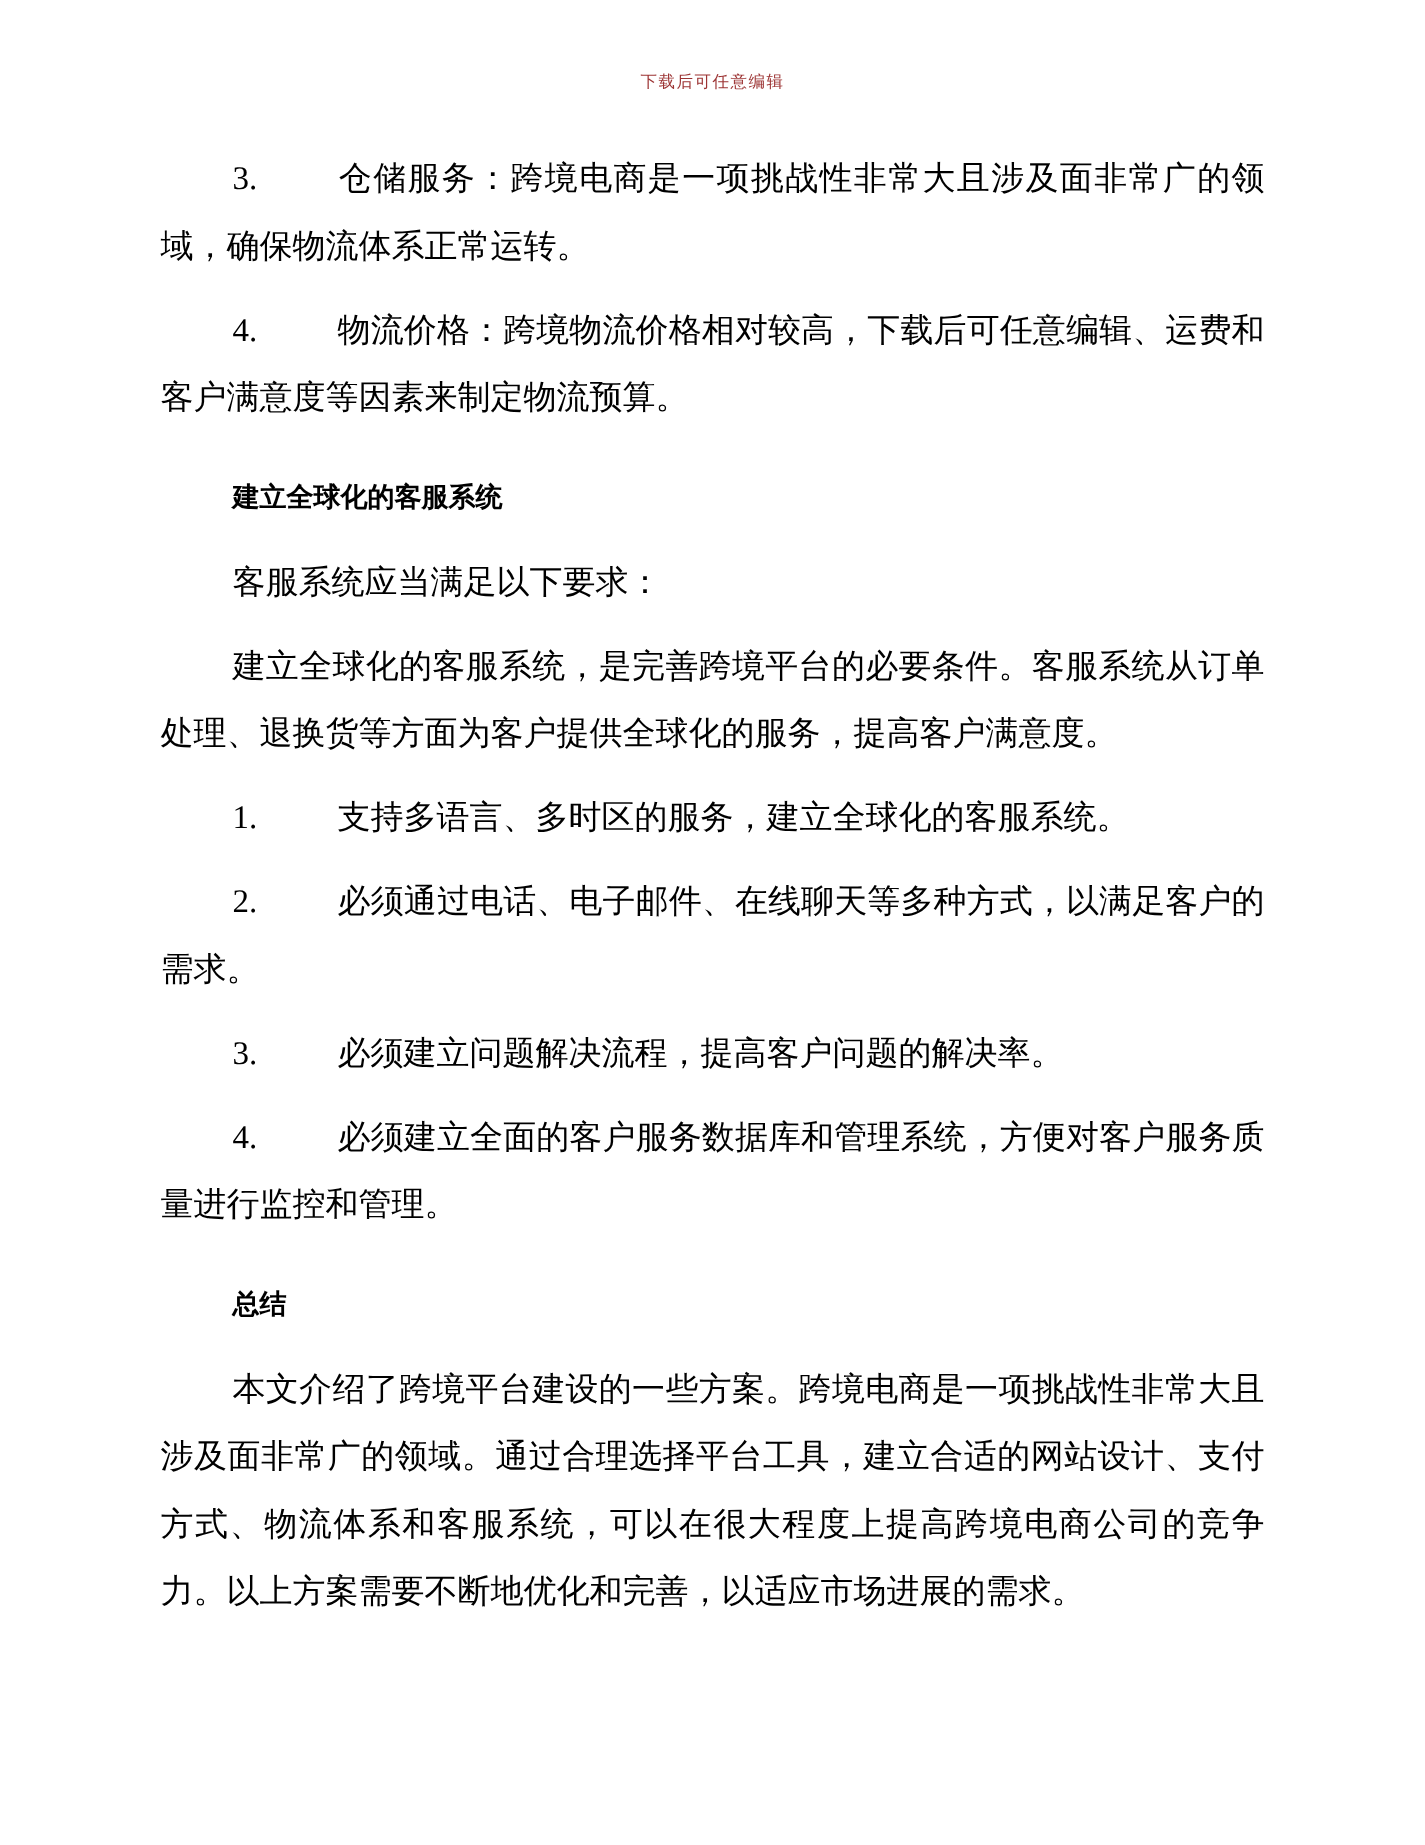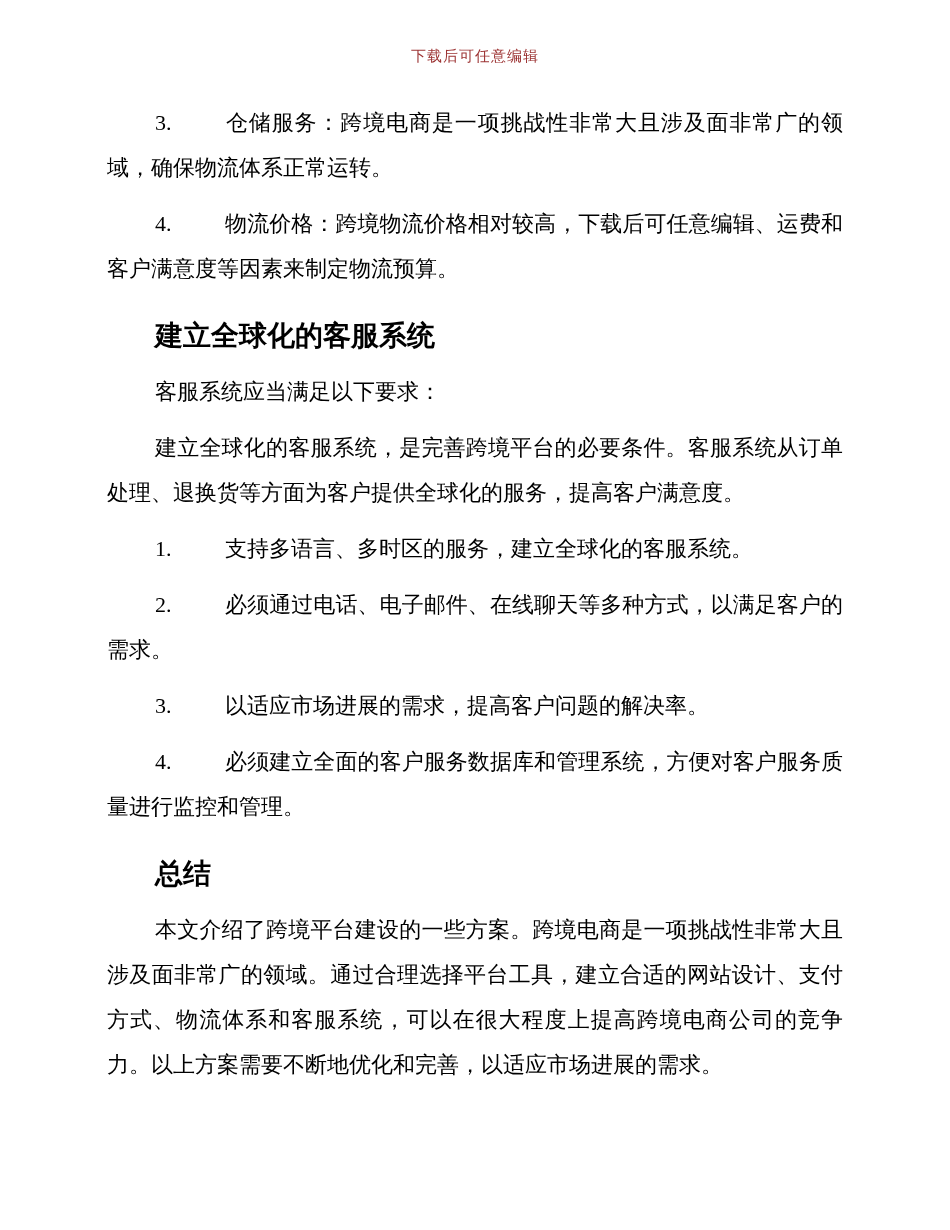--- a/index.html
+++ b/index.html
@@ -12,21 +12,21 @@
     position: relative;
     width: 950px;
     height: 1230px;
     background: #ffffff;
     overflow: hidden;
   }
   .doc-header {
     padding-top: 47px;
     text-align: center;
     font-family: "Liberation Sans", sans-serif;
-    font-size: 15px;
+    font-size: 11px;
     letter-spacing: 1px;
     color: #9c3333;
   }
   .content {
     width: 736px;
     margin: 34px auto 0 auto;
     font-family: "Liberation Serif", "DejaVu Serif", serif;
     font-size: 22px;
     line-height: 45px;
     color: #000000;
@@ -38,21 +38,21 @@
   }
   .content p.li .num {
     display: inline-block;
     width: 70px;
     text-indent: 0;
     font-family: "Liberation Serif", "DejaVu Serif", serif;
   }
   .content h2 {
     margin: 22px 0 11px 0;
     font-family: "Liberation Sans", "DejaVu Sans", sans-serif;
-    font-size: 28px;
+    font-size: 18px;
     font-weight: bold;
     line-height: 45px;
     text-indent: 48px;
     color: #000000;
   }
 </style>
 </head>
 <body>
 
 <div class="page">
@@ -68,21 +68,21 @@
     <h2>建立全球化的客服系统</h2>
 
     <p>客服系统应当满足以下要求：</p>
 
     <p>建立全球化的客服系统，是完善跨境平台的必要条件。客服系统从订单处理、退换货等方面为客户提供全球化的服务，提高客户满意度。</p>
 
     <p class="li"><span class="num">1.</span><span>支持多语言、多时区的服务，建立全球化的客服系统。</span></p>
 
     <p class="li"><span class="num">2.</span><span>必须通过电话、电子邮件、在线聊天等多种方式，以满足客户的需求。</span></p>
 
-    <p class="li"><span class="num">3.</span><span>以适应市场进展的需求，提高客户问题的解决率。</span></p>
+    <p class="li"><span class="num">3.</span><span>必须建立问题解决流程，提高客户问题的解决率。</span></p>
 
     <p class="li"><span class="num">4.</span><span>必须建立全面的客户服务数据库和管理系统，方便对客户服务质量进行监控和管理。</span></p>
 
     <h2>总结</h2>
 
     <p>本文介绍了跨境平台建设的一些方案。跨境电商是一项挑战性非常大且涉及面非常广的领域。通过合理选择平台工具，建立合适的网站设计、支付方式、物流体系和客服系统，可以在很大程度上提高跨境电商公司的竞争力。以上方案需要不断地优化和完善，以适应市场进展的需求。</p>
 
   </div>
 </div>
 

